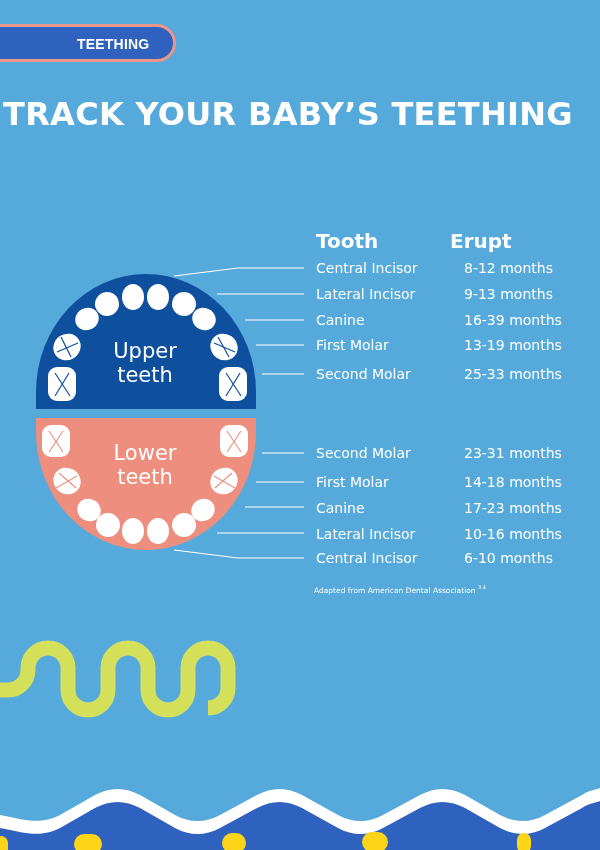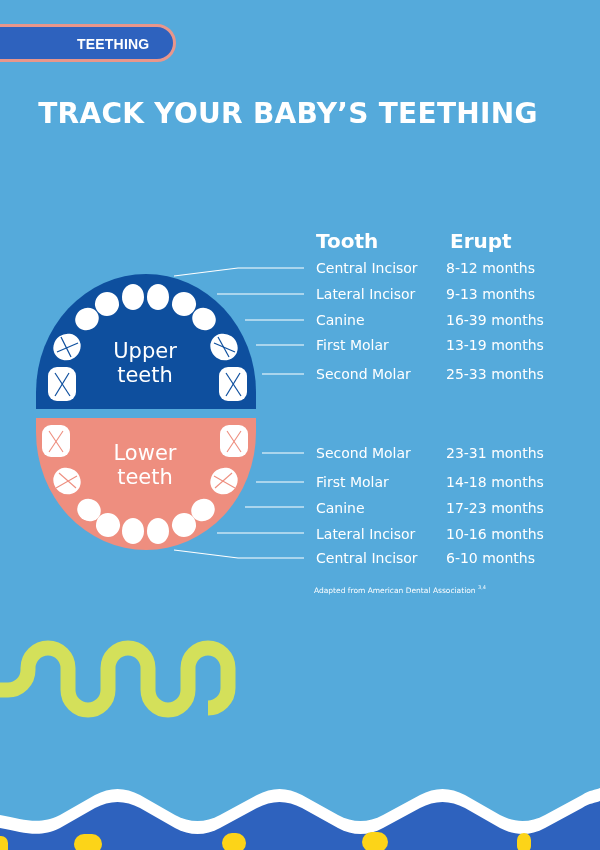--- a/index.html
+++ b/index.html
@@ -1,24 +1,24 @@
 <!DOCTYPE html>
 <html><head>
 <meta charset="utf-8">
 <style>
   html, body { margin:0; padding:0; }
   body { width:600px; height:850px; overflow:hidden; background:#55aadb; position:relative; font-family:"DejaVu Sans", sans-serif; color:#fff; }
   .badge { position:absolute; left:-20px; top:24px; width:196px; height:38px; background:#2e62be; border:3px solid #e9968b; border-radius:0 20px 20px 0; box-sizing:border-box; }
   .badge span { position:absolute; left:78px; top:9px; font-family:"Liberation Sans", sans-serif; font-weight:bold; font-size:14px; letter-spacing:0.2px;margin-left:16px; }
-  .title { position:absolute; left:0; top:98px; width:576px; text-align:center; font-family:"DejaVu Sans", sans-serif; font-weight:bold; font-size:28px; line-height:32px; letter-spacing:0.3px; }
+  .title { position:absolute; left:0; top:98px; width:576px; text-align:center; font-family:"DejaVu Sans", sans-serif; font-weight:bold; font-size:32px; line-height:32px; letter-spacing:0.3px; }
   .diagram { position:absolute; left:0; top:0; }
   .th { position:absolute; font-weight:bold; font-size:20px; }
   .row { position:absolute; font-size:14px; white-space:nowrap; }
   .row .t { position:absolute; left:0; }
-  .row .e { position:absolute; left:130px;text-align:right; }
+  .row .e { position:absolute; left:148px;text-align:right; }
   .credit { position:absolute; left:314px; top:584px; font-size:7.5px; }
   .credit sup { font-size:5px; }
   svg text { font-family:"DejaVu Sans", sans-serif; }
 </style>
 </head>
 <body>
 
 <div class="badge">
   <span>TEETHING</span>
 </div>

